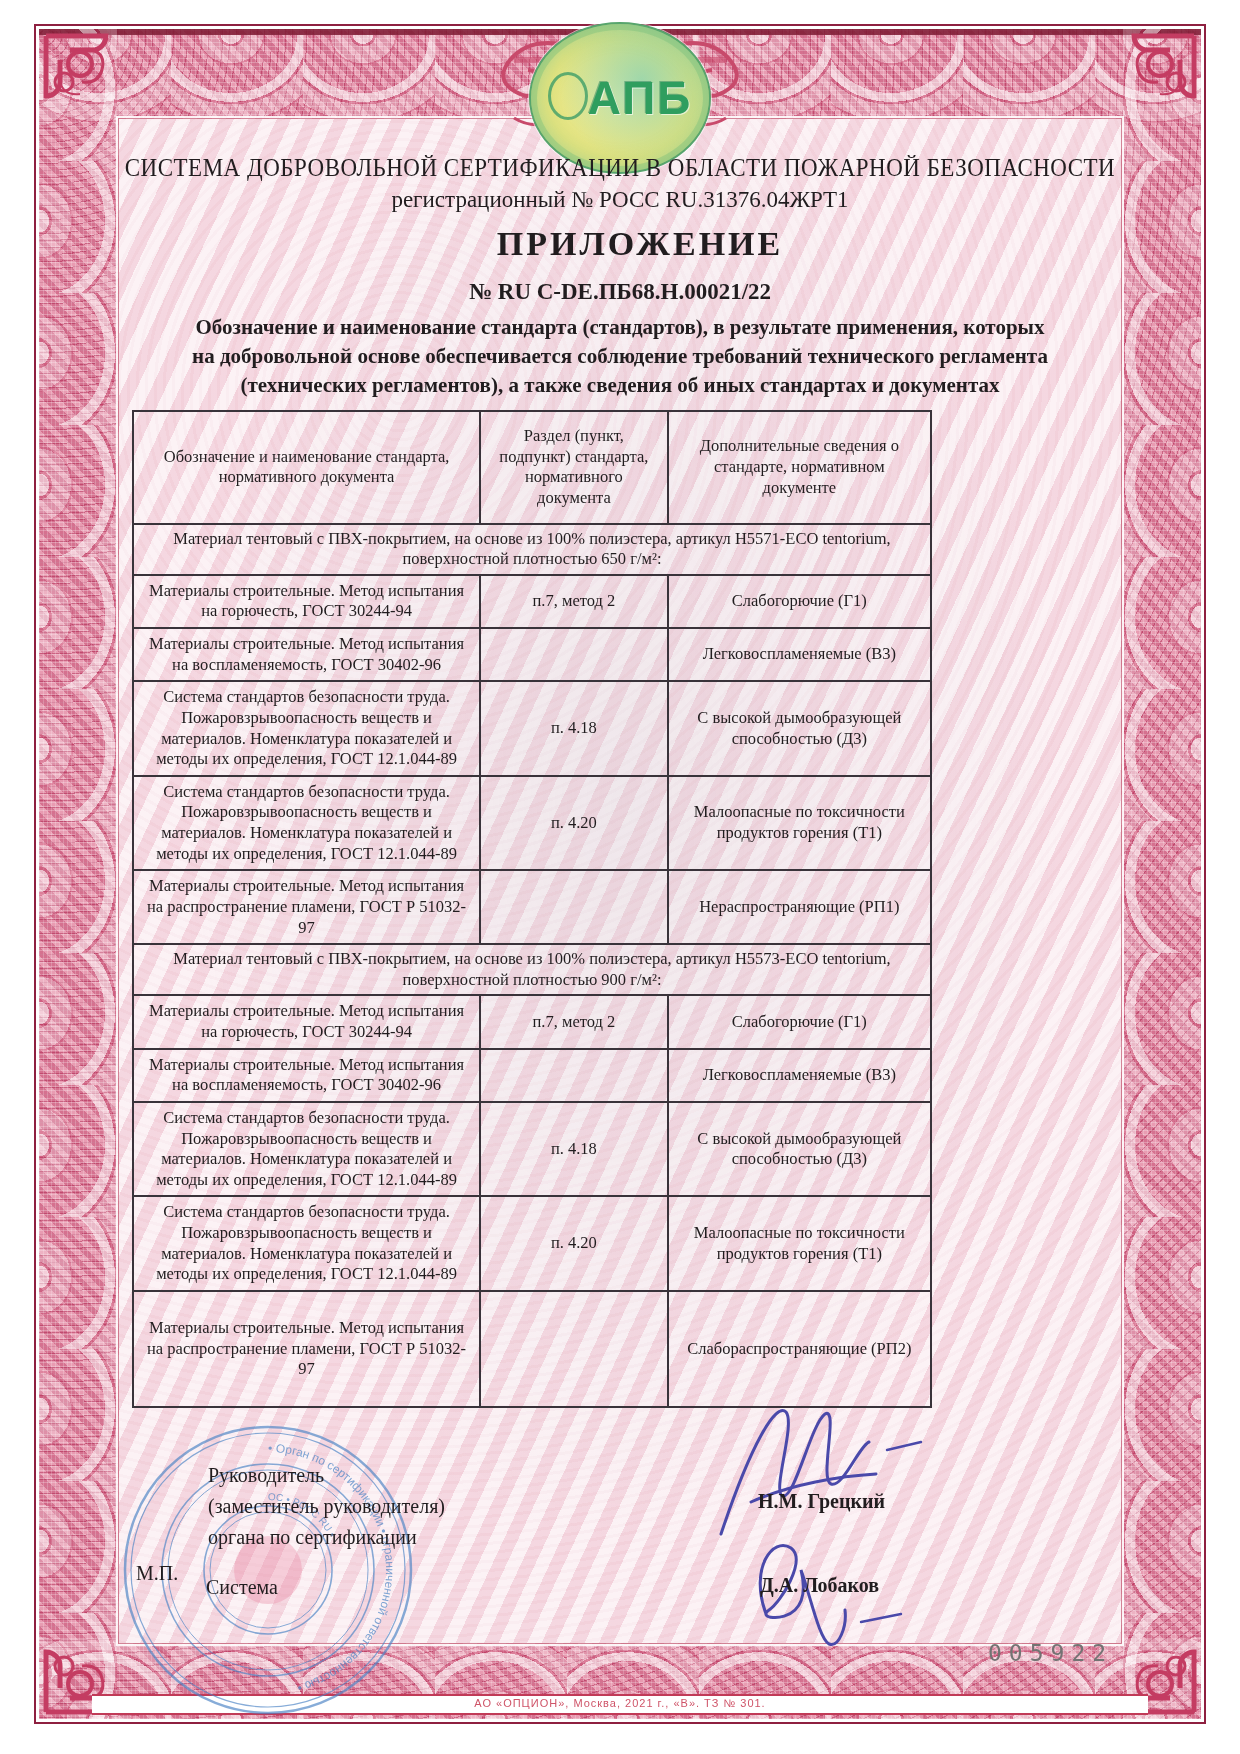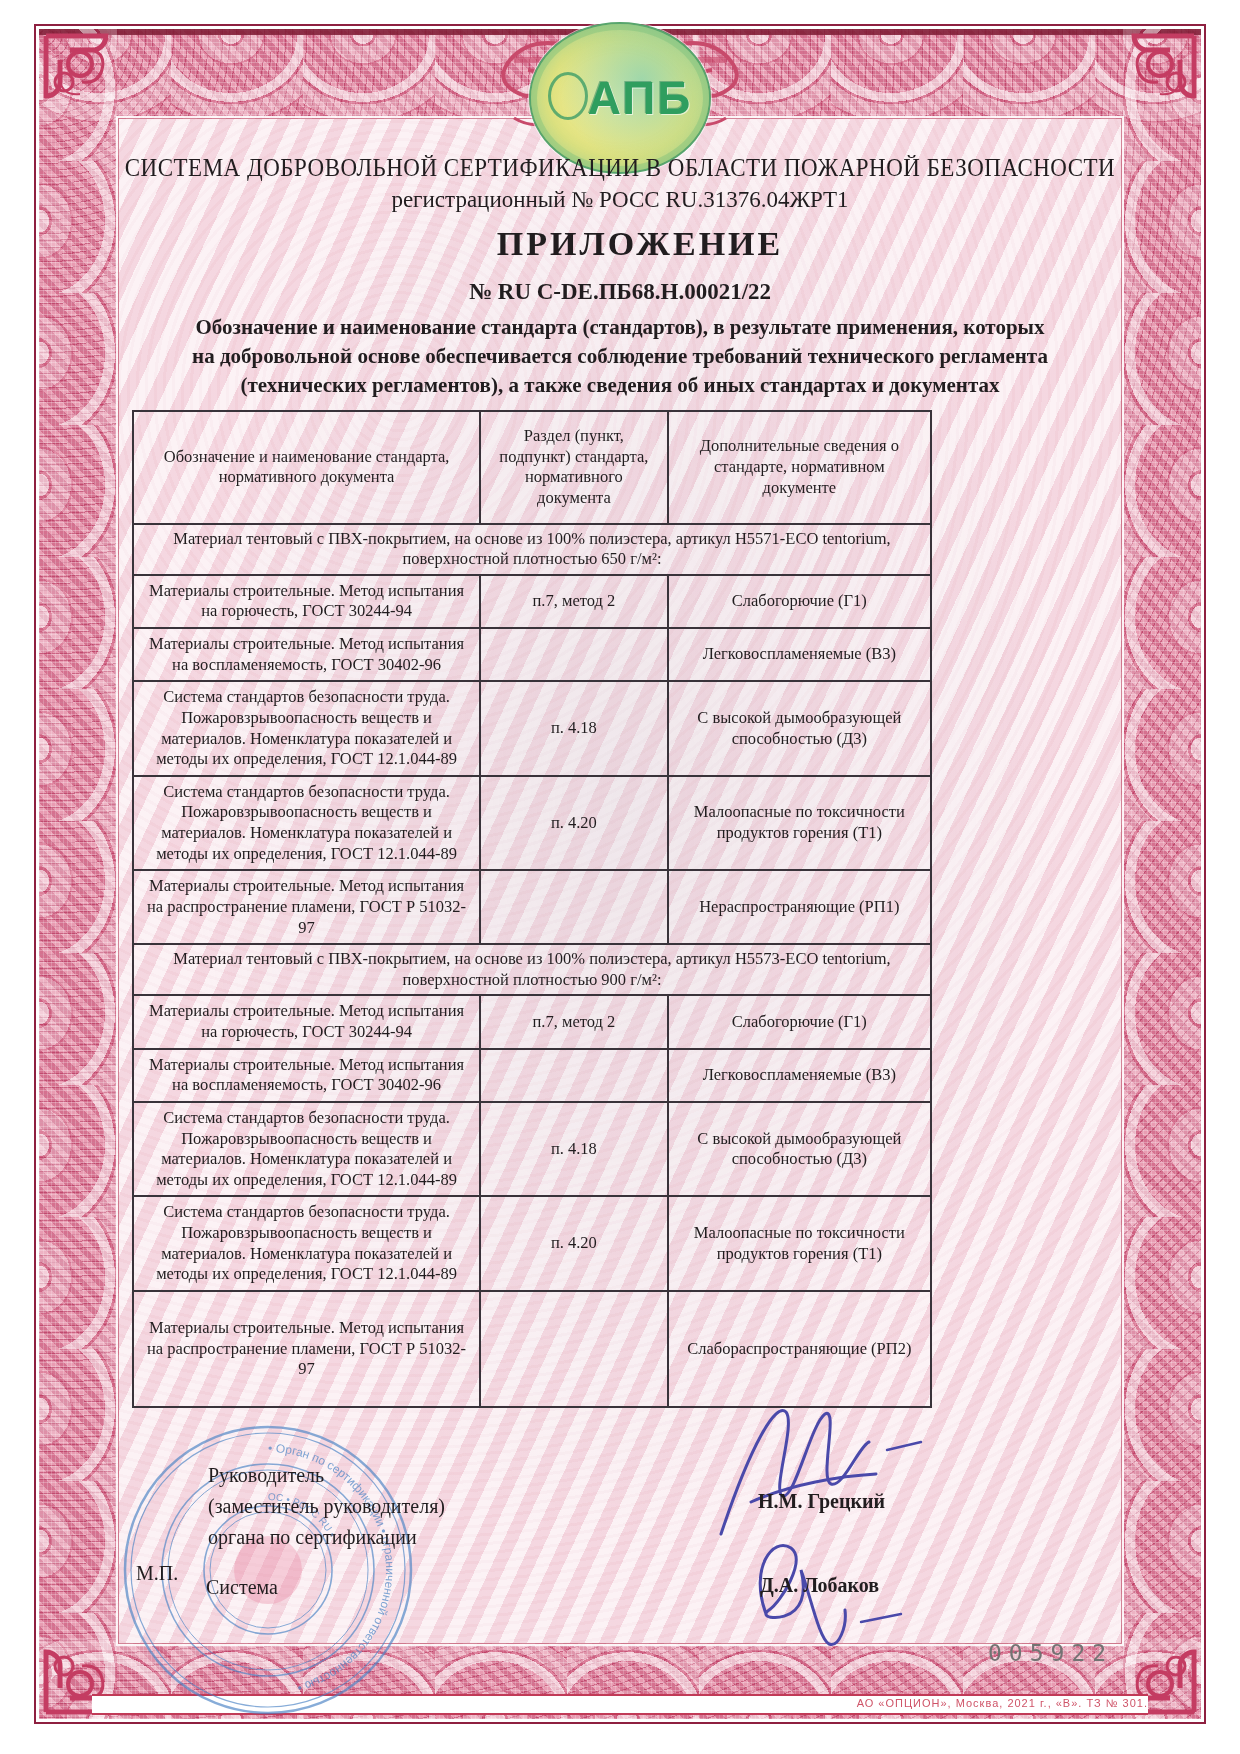--- a/index.html
+++ b/index.html
@@ -105,21 +105,21 @@
   .name{position:absolute;font-weight:bold;}
   .name-1{left:642px;top:56px;}
   .name-2{left:644px;top:140px;}
   .serial{position:absolute;left:872px;top:206px;font-family:"DejaVu Sans Mono",monospace;
           font-size:23px;letter-spacing:7px;color:#737373;}
 
   
   .print-strip{position:absolute;left:56px;right:56px;bottom:7px;height:17px;
                background:#ffffff;border-top:2px solid #c13a57;border-bottom:2px solid #c13a57;
                font-family:"Liberation Sans",sans-serif;font-size:11px;letter-spacing:1px;
-               color:#cf5468;text-align:right;line-height:15px;}
+               color:#cf5468;text-align:center;line-height:15px;}
 </style>
 </head>
 <body>
 
 <div id="page">
 
   <div class="frame">
     <div class="band">
       <div class="band-top-rule"></div>
       <div class="scallop top"></div>

